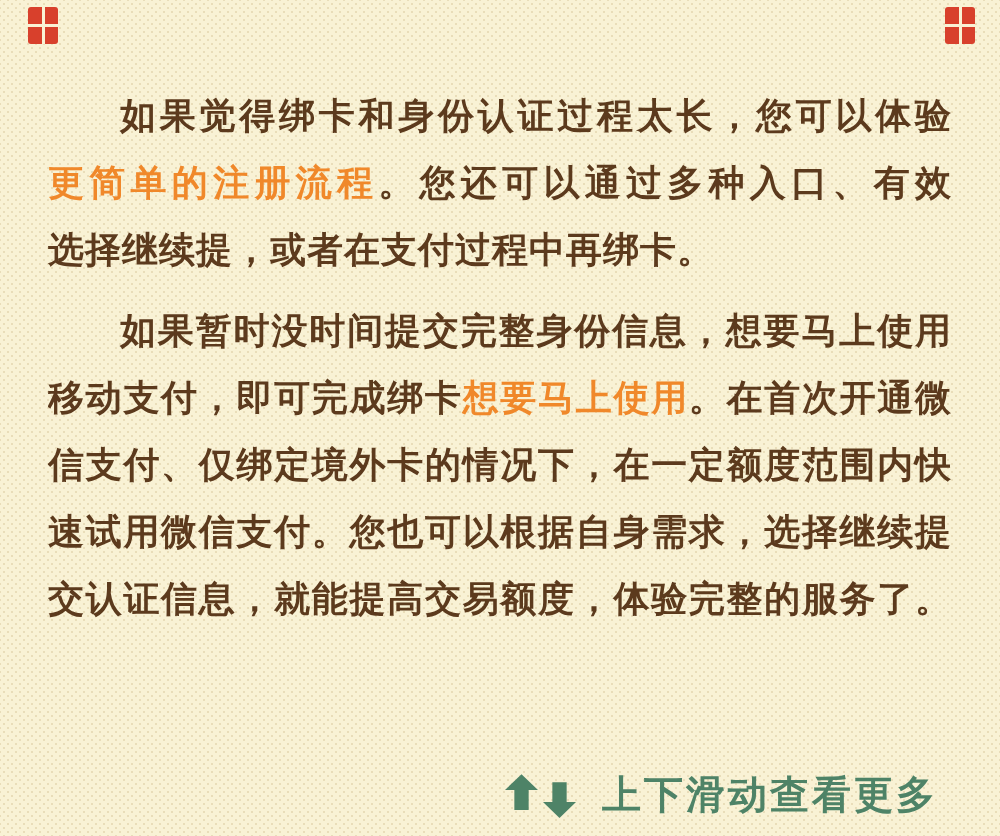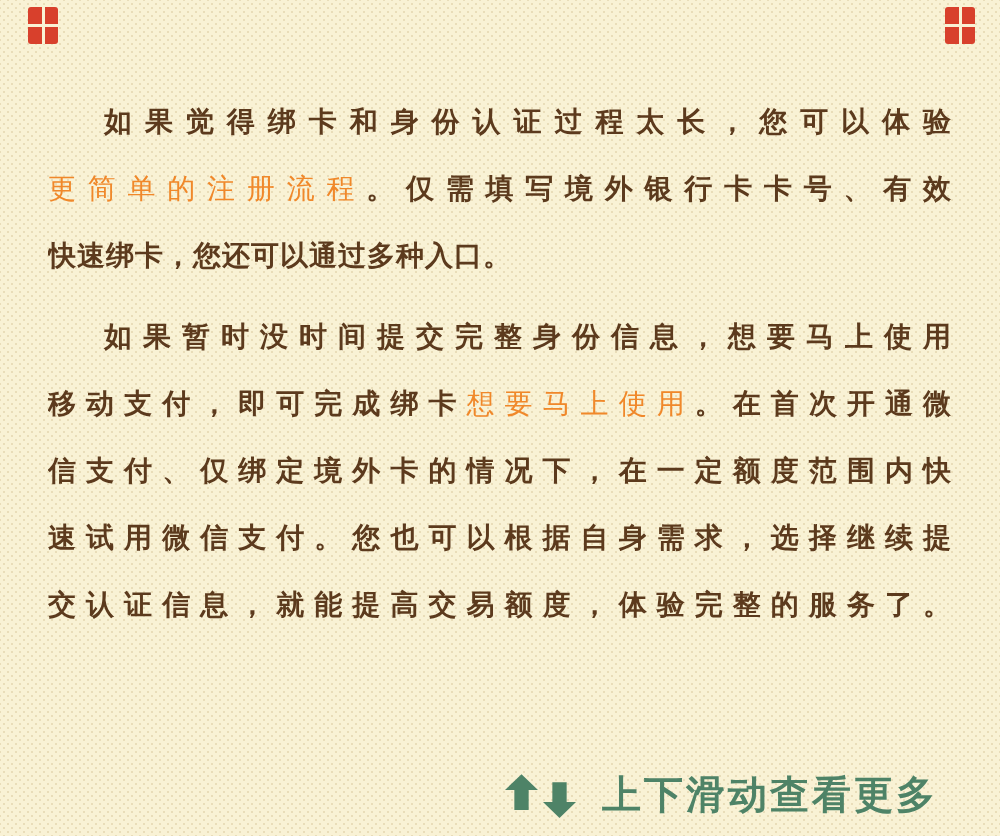--- a/index.html
+++ b/index.html
@@ -38,41 +38,41 @@
       linear-gradient(var(--background-color), var(--background-color)) center / 3px 100% no-repeat,
       var(--corner-decoration-color);
   }
   .corner-left  { left: 28px; }
   .corner-right { right: 25px; }
 
   
   .article {
     position: absolute;
     left: 48px;
-    top: 88px;
+    top: 82px;
     width: 904px;
     color: var(--body-text-color);
-    font-size: 28px;
+    font-size: 36px;
     font-weight: 700;
     letter-spacing: 1px;
   }
   .paragraph + .paragraph { margin-top: 14px; }
   .line {
     height: 67px;
     line-height: 67px;
     white-space: nowrap;
     text-align: justify;
     text-align-last: justify;
     overflow: hidden;
   }
   .line.indent { text-indent: 2em; }
   .line.short  { text-align-last: left; }
   .seg.highlight {
     color: var(--highlight-color);
-    font-weight: 400;
+    font-weight: 700;
   }
 
   
   .footer {
     position: absolute;
     right: 62px;
     bottom: 18px;
     display: flex;
     align-items: flex-start;
     color: var(--footer-color);
@@ -94,22 +94,22 @@
 
 <div class="screen">
 
   <div class="corner corner-left"></div>
 
   <div class="corner corner-right"></div>
 
   <div class="article">
       <div class="paragraph">
         <div class="line indent"><span class="seg">如果觉得绑卡和身份认证过程太长，您可以体验</span></div>
-        <div class="line"><span class="seg highlight">更简单的注册流程</span><span class="seg">。仅需填写境外银行卡卡号、有效</span></div>
-        <div class="line short"><span class="seg">快速绑卡，您还可以通过多种入口。</span></div>
+        <div class="line"><span class="seg highlight">更简单的注册流程</span><span class="seg">。您还可以通过多种入口、有效</span></div>
+        <div class="line short"><span class="seg">选择继续提，或者在支付过程中再绑卡。</span></div>
       </div>
       <div class="paragraph">
         <div class="line indent"><span class="seg">如果暂时没时间提交完整身份信息，想要马上使用</span></div>
         <div class="line"><span class="seg">移动支付，即可完成绑卡</span><span class="seg highlight">想要马上使用</span><span class="seg">。在首次开通微</span></div>
         <div class="line"><span class="seg">信支付、仅绑定境外卡的情况下，在一定额度范围内快</span></div>
         <div class="line"><span class="seg">速试用微信支付。您也可以根据自身需求，选择继续提</span></div>
         <div class="line"><span class="seg">交认证信息，就能提高交易额度，体验完整的服务了。</span></div>
       </div>
     </div>
 

